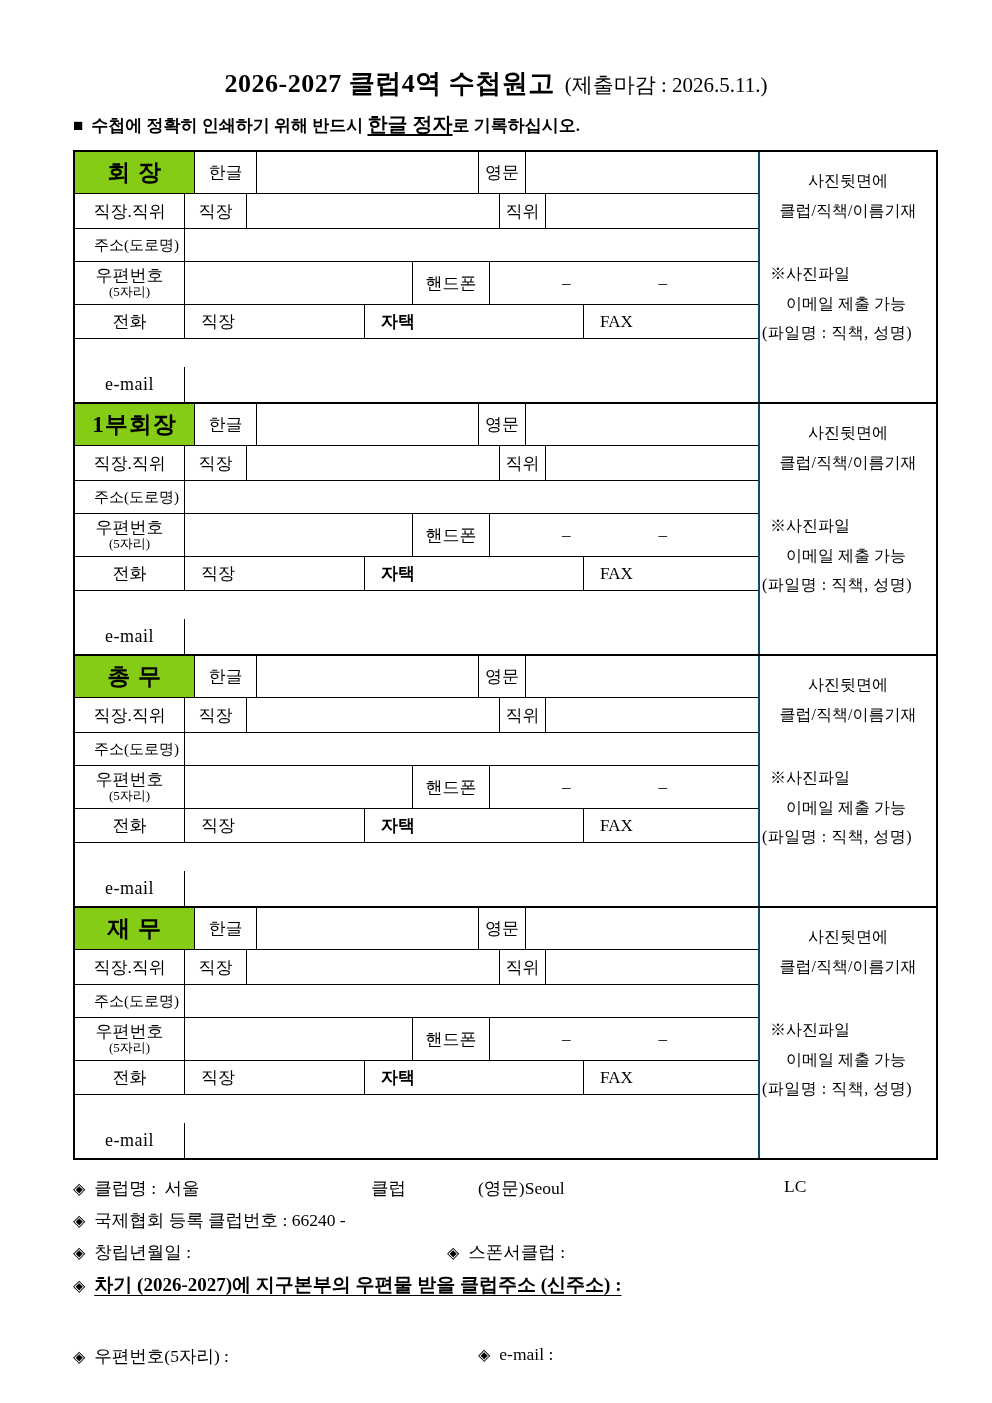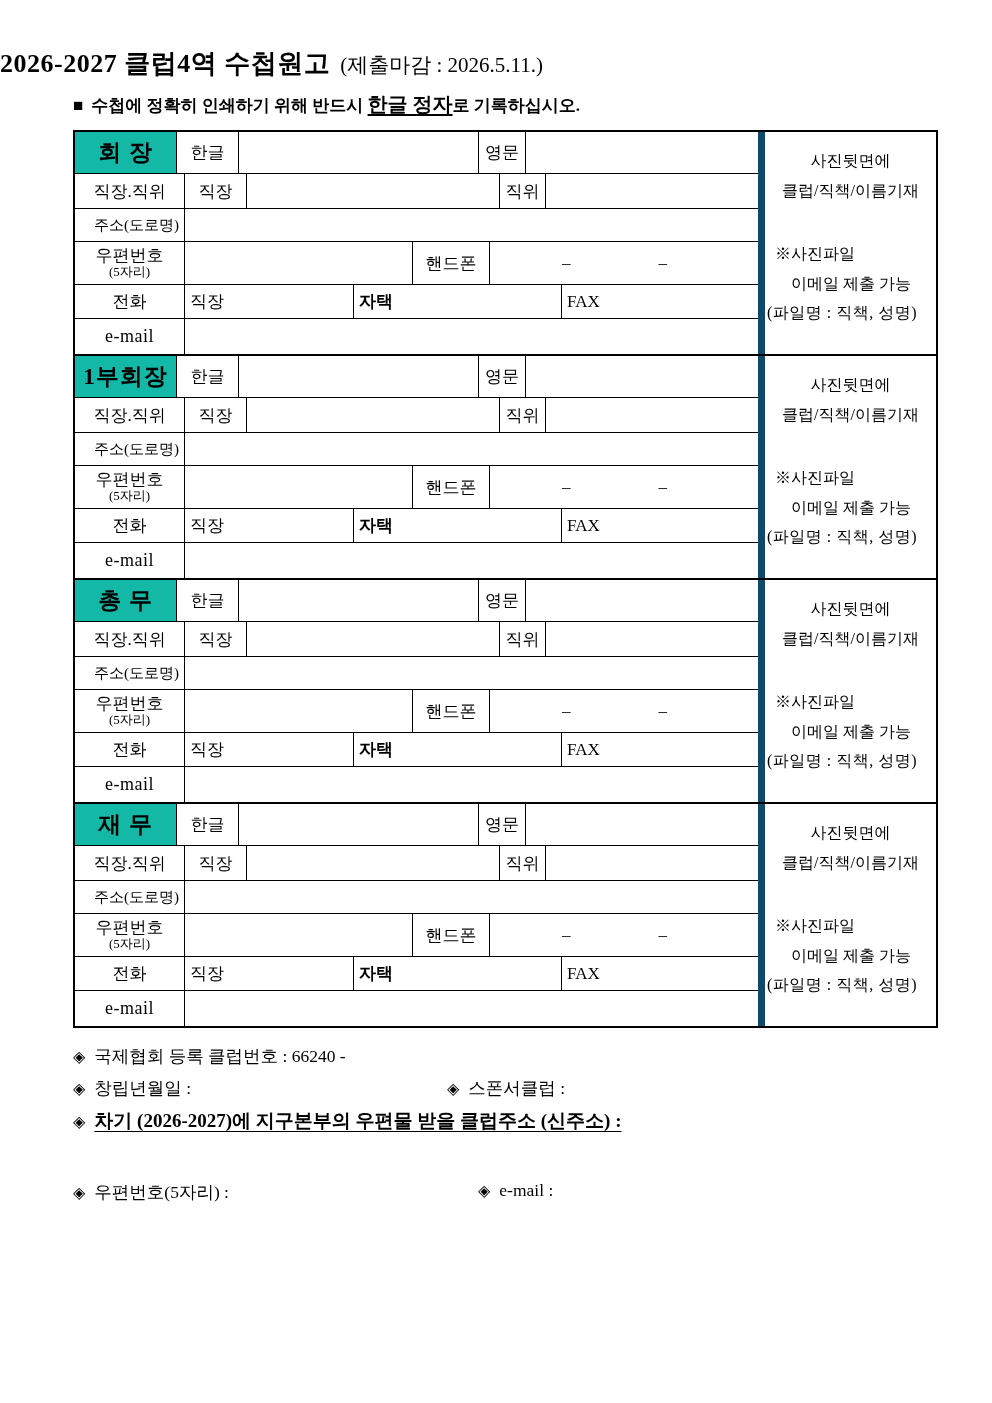--- a/index.html
+++ b/index.html
@@ -4,21 +4,21 @@
 <style>
   html,body{margin:0;padding:0;background:#fff;}
   body{
     width:992px;height:1403px;position:relative;color:#000;
     font-family:"Liberation Serif","DejaVu Serif",serif;
     -webkit-font-smoothing:antialiased;
   }
   .page{position:relative;width:992px;height:1403px;overflow:hidden;}
 
   
-  .title{ padding-top:46px; }
+  .title{ text-align:center; padding-top:66px; }
   .title .main{ font-weight:bold; font-size:26px; letter-spacing:0.5px; }
   .title .deadline{ font-size:21px; margin-left:6px; }
 
   .submit-line{
     margin:24px 0 0 73px; font-size:19px; font-weight:bold;
     font-family:"Liberation Sans","DejaVu Sans",sans-serif;
   }
   .submit-line .sq, .notice-line .sq{ font-size:17px; margin-right:8px; }
   .notice-line{ margin:10px 0 0 73px; font-size:17px;font-weight:bold; }
   .notice-line .emph{ font-size:20px; text-decoration:underline; text-underline-offset:3px; }
@@ -30,42 +30,42 @@
   .row{ display:flex; border-bottom:1px solid #000; box-sizing:border-box; }
   .row:last-child{ border-bottom:none; }
   .cell{
     border-right:1px solid #000; box-sizing:border-box;
     display:flex; align-items:center; justify-content:center;
     font-size:17px; overflow:hidden; white-space:nowrap;
   }
   .cell.last{ border-right:none; }
   .fill{ flex:1; }
   .r1{ height:42px; } .r2{ height:35px; } .r3{ height:33px; }
-  .r4{ height:43px; } .r5{ height:34px; } .r6{ height:35px; }
-  .role-cell{ width:102px; background:#14b8a6; font-weight:bold; font-size:23px; letter-spacing:1px; }
+  .r4{ height:43px; } .r5{ height:34px;gap:11px; } .r6{ height:35px;margin-top:28px; }
+  .role-cell{ width:120px; background:#84cc16; font-weight:bold; font-size:23px; letter-spacing:1px; }
   .w-label{ width:110px; }
   .k1{ width:62px; }
   .k2a{ width:47px; }
   .tail1{ width:232px; }
   .k2b{ width:46px; }
   .tail2{ width:212px; }
   .addr-label{ font-size:15px;padding-left:14px; }
   .postal-label{ flex-direction:column; line-height:1.1; }
   .postal-label .sub{ font-size:13px; }
   .mobile{ width:77px; }
   .dashcell{ width:268px; justify-content:flex-start; }
   .dashcell .d1{ margin-left:72px; }
   .dashcell .d2{ margin-left:88px; }
   .ph-sub{ justify-content:flex-start; padding-left:5px; }
   .ph-work{ width:169px; }
   .ph-home{ width:208px;font-weight:bold; }
   .email-label{ font-size:18px; letter-spacing:0.5px; }
 
   .photo{
-    flex:1; border-left:7px solid #0c4a6e; box-sizing:border-box;
+    flex:1; border-left:2px solid #0c4a6e; box-sizing:border-box;
     font-size:16px; padding-top:14px; line-height:1.85;
   }
   .photo .c{ text-align:center; }
   .photo .sp{ height:34px; }
   .photo .l1{ padding-left:10px; }
   .photo .l2{ padding-left:26px; }
   .photo .l3{ padding-left:2px; letter-spacing:0.5px; }
 
   
   .footer{ margin:16px 0 0 73px; font-size:17.5px; width:900px; }
@@ -356,20 +356,28 @@
         <div class="sp"></div>
         <div class="l1">※사진파일</div>
         <div class="l2">이메일 제출 가능</div>
         <div class="l3">(파일명 : 직책, 성명)</div>
       </div>
     </div>
   </div>
 
   <div class="footer">
 
+    <div class="fline">
+      <span class="fpos" style="left:0">
+        <span class="dia">◈</span><span>클럽명 : </span><span class="club-value">서울</span>
+      </span>
+      <span class="fpos" style="left:298px">클럽</span>
+      <span class="fpos" style="left:405px">(영문)Seoul</span>
+      <span class="fpos" style="left:711px">LC</span>
+    </div>
 
     <div class="fline">
       <span class="fpos" style="left:0">
         <span class="dia">◈</span><span>국제협회 등록 클럽번호 : 66240 -</span>
       </span>
     </div>
 
     <div class="fline">
       <span class="fpos" style="left:0">
         <span class="dia">◈</span><span>창립년월일 :</span>

